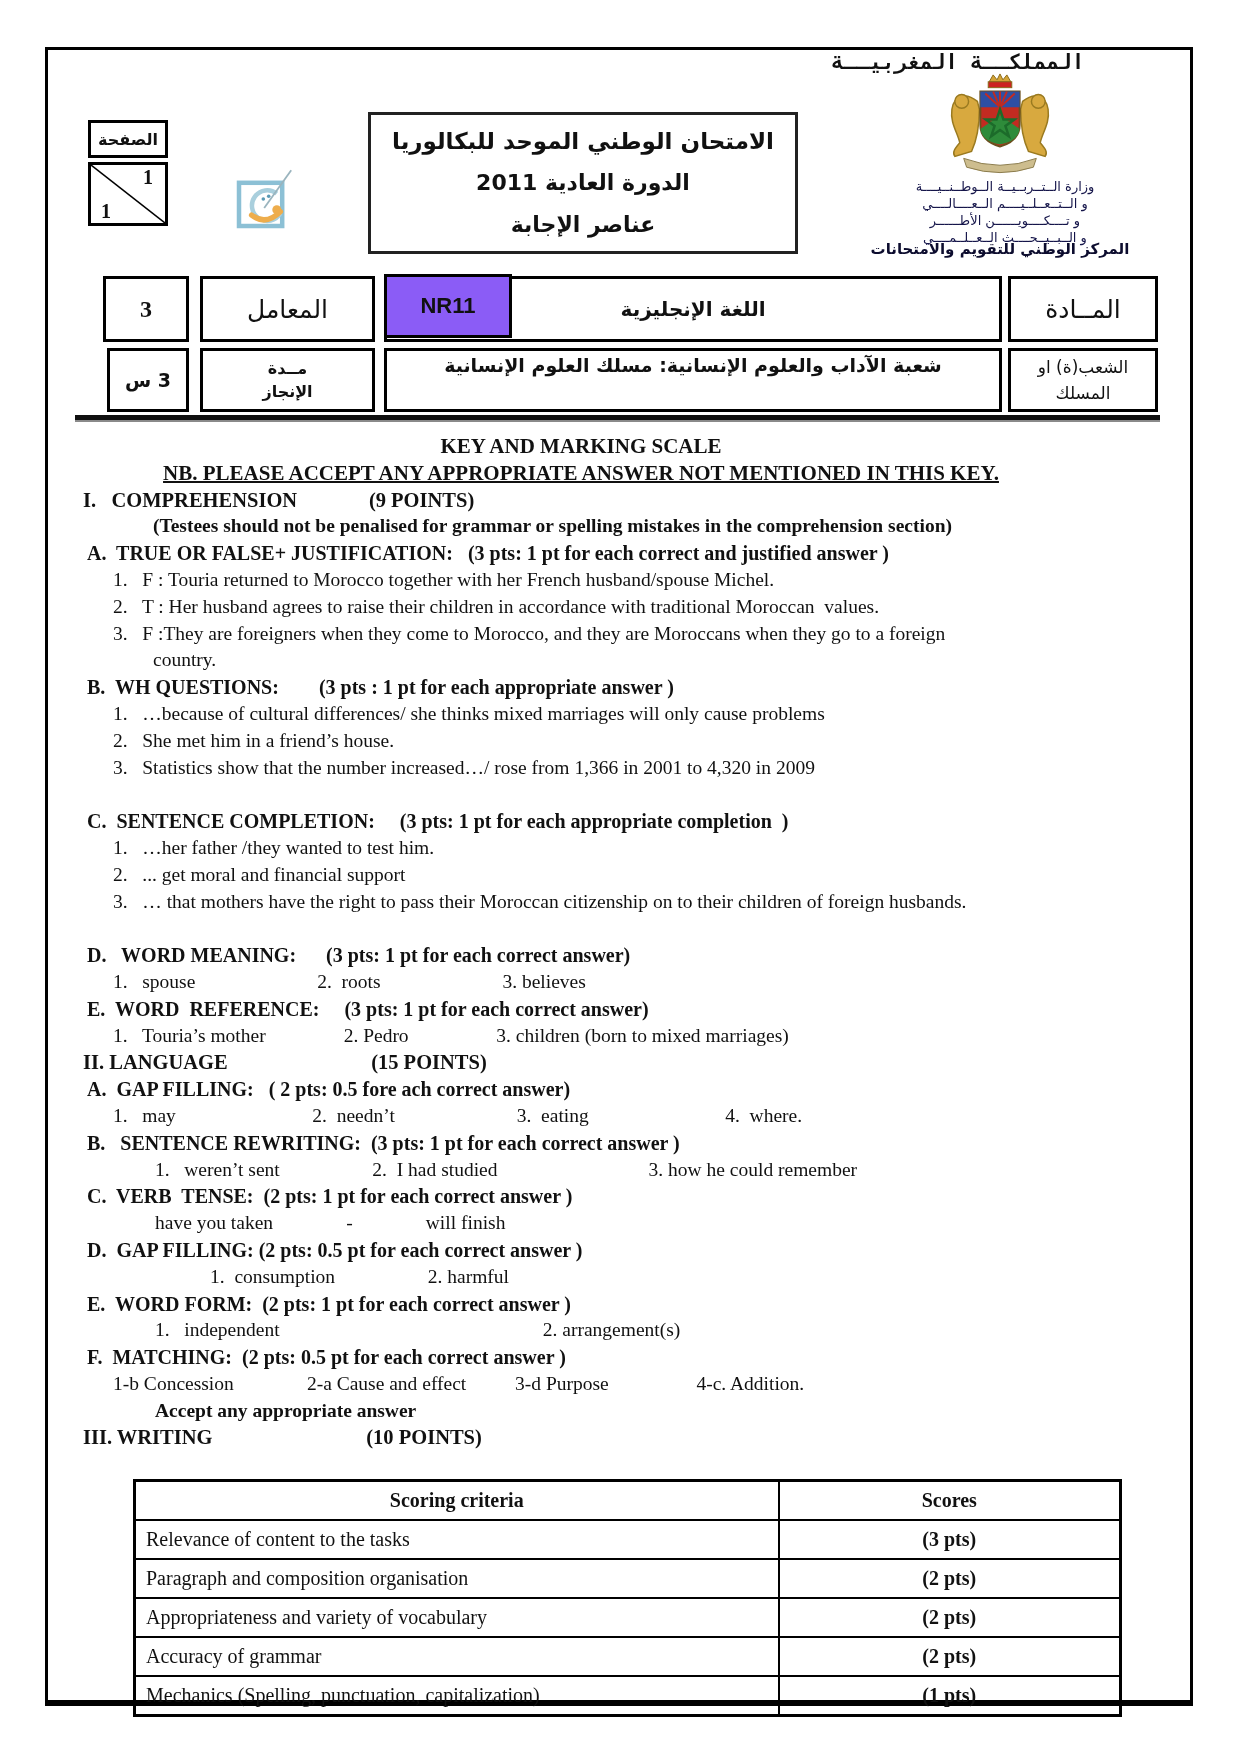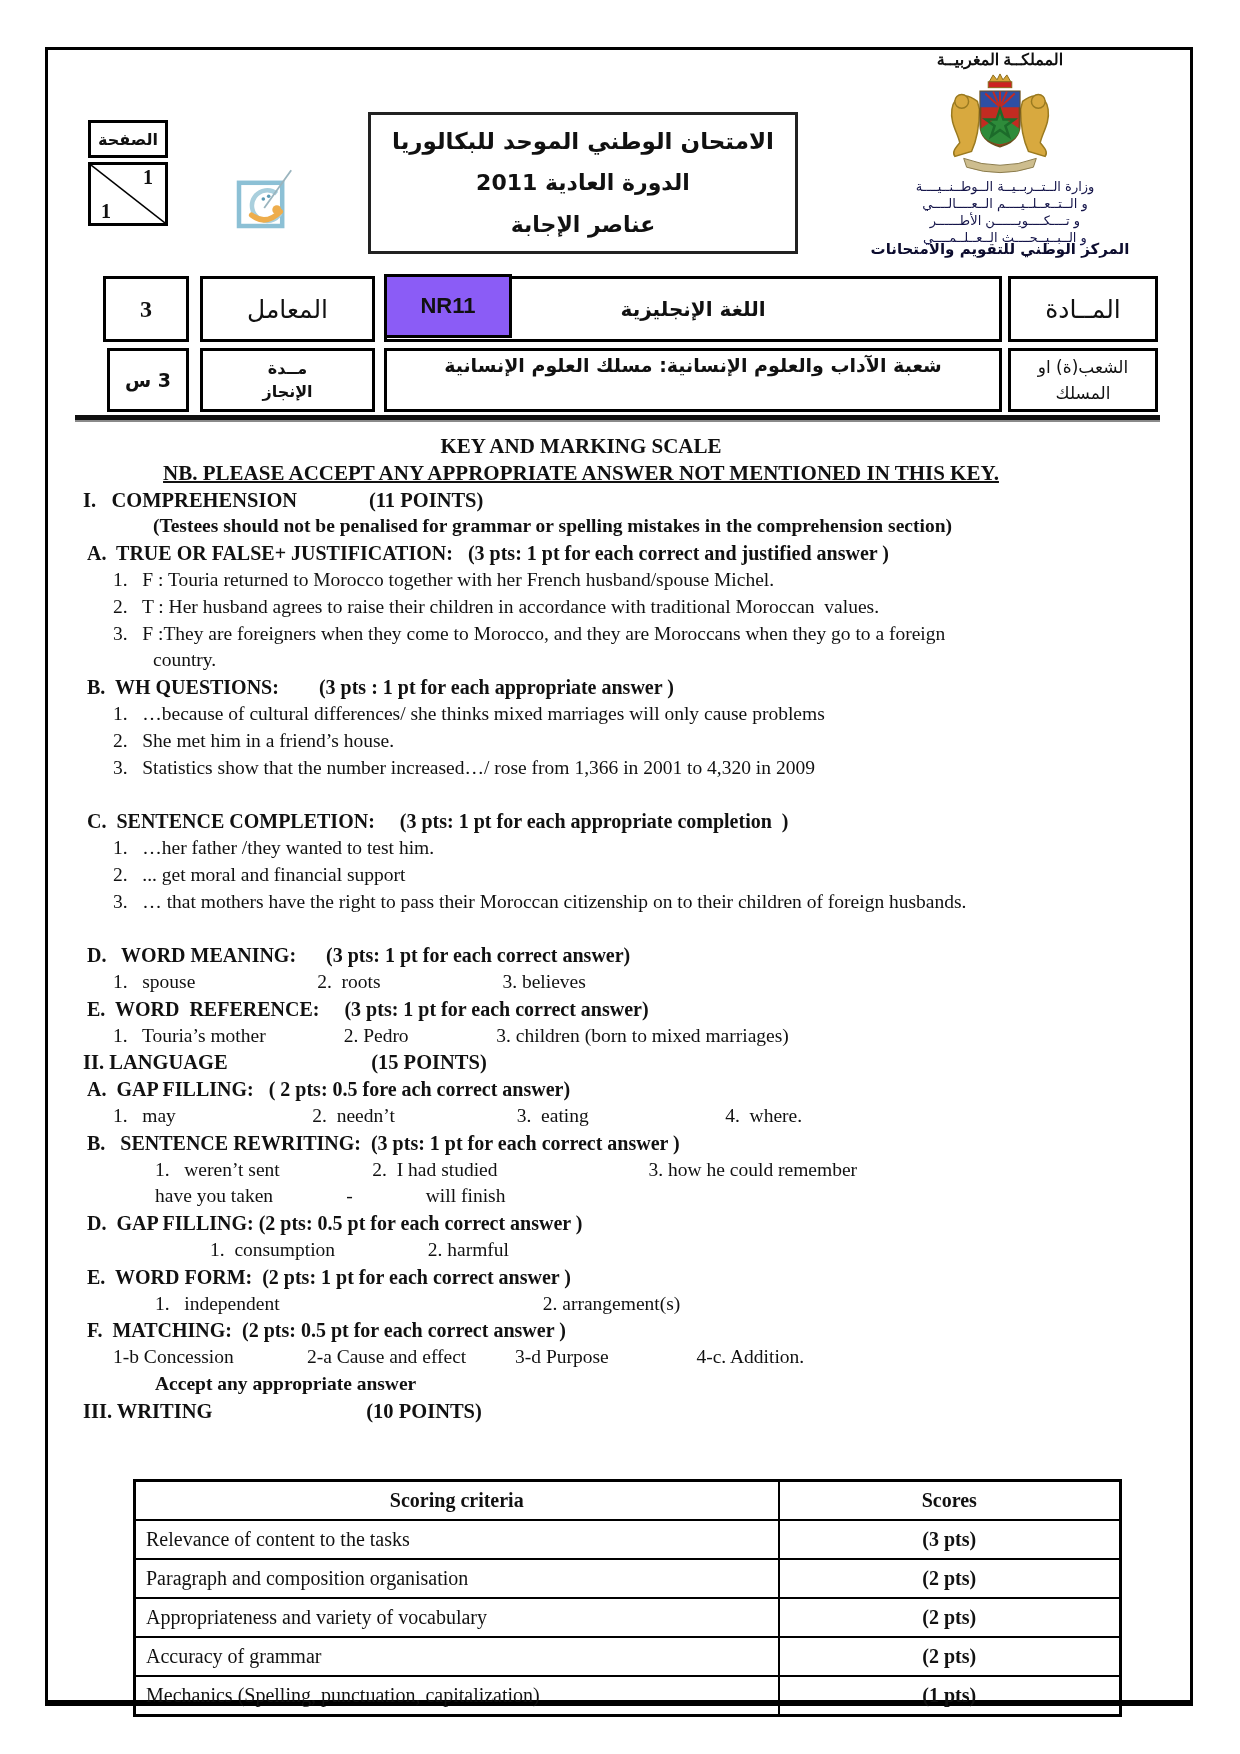--- a/index.html
+++ b/index.html
@@ -12,21 +12,21 @@
   .pg-nums{left:88px;top:162px;width:80px;height:64px;border:3px solid #000;}
   .pg-nums .n1{position:absolute;right:12px;top:1px;font-size:20px;font-weight:bold;}
   .pg-nums .n2{position:absolute;left:10px;bottom:0px;font-size:20px;font-weight:bold;}
   
   .title-box{left:368px;top:112px;width:430px;height:142px;border:3px solid #222;display:flex;flex-direction:column;justify-content:center;
              text-align:center;direction:rtl;font-family:"DejaVu Sans",sans-serif;font-weight:bold;}
   .title-box .t1{font-size:23px;line-height:42px;}
   .title-box .t2{font-size:22px;line-height:42px;}
   .title-box .t3{font-size:22px;line-height:42px;}
   
-  .kingdom{left:870px;top:50px;width:260px;text-align:center;direction:rtl;font-family:Liberation Serif, serif;font-size:16px;font-weight:bold;}
+  .kingdom{left:828px;top:50px;width:260px;text-align:center;direction:rtl;font-family:Liberation Mono, monospace;font-size:21px;font-weight:bold;}
   .arms{left:925px;top:70px;width:150px;height:108px;}
   .ministry{left:850px;top:178px;width:310px;direction:rtl;text-align:center;font-family:"DejaVu Sans",sans-serif;
             font-size:13px;line-height:17px;color:#15154a;}
   .center-line{left:830px;top:240px;width:340px;text-align:center;direction:rtl;font-family:"DejaVu Sans",sans-serif;
                font-size:15px;font-weight:bold;color:#0c0c2e;}
   
   .cell{border:3px solid #000;display:flex;align-items:center;justify-content:center;direction:rtl;
         font-family:"DejaVu Sans",sans-serif;background:#fff;}
   .c-coef-val{left:103px;top:276px;width:86px;height:66px;font-size:24px;font-weight:bold;font-family:"Liberation Serif",serif;}
   .c-coef-lab{left:200px;top:276px;width:175px;height:66px;font-size:25px;}
@@ -150,21 +150,21 @@
 </div>
 <div class="abs cell c-stream-lab">
   <div>الشعب(ة) او</div>
   <div>المسلك</div>
 </div>
 <div class="abs divider"></div>
 
 <div class="abs content">
   <div class="ln b big ctr">KEY AND MARKING SCALE</div>
   <div class="ln b big ctr u">NB. PLEASE ACCEPT ANY APPROPRIATE ANSWER NOT MENTIONED IN THIS KEY.</div>
-  <div class="ln sec">I.   COMPREHENSION              (11 POINTS)</div>
+  <div class="ln sec">I.   COMPREHENSION              (9 POINTS)</div>
   <div class="ln note">(Testees should not be penalised for grammar or spelling mistakes in the comprehension section)</div>
   <div class="ln let">A.  TRUE OR FALSE+ JUSTIFICATION:   (3 pts: 1 pt for each correct and justified answer )</div>
   <div class="ln item">1.   F : Touria returned to Morocco together with her French husband/spouse Michel.</div>
   <div class="ln item">2.   T : Her husband agrees to raise their children in accordance with traditional Moroccan  values.</div>
   <div class="ln item">3.   F :They are foreigners when they come to Morocco, and they are Moroccans when they go to a foreign</div>
   <div class="ln cont">country.</div>
   <div class="ln let">B.  WH QUESTIONS:        (3 pts : 1 pt for each appropriate answer )</div>
   <div class="ln item">1.   …because of cultural differences/ she thinks mixed marriages will only cause problems</div>
   <div class="ln item">2.   She met him in a friend’s house.</div>
   <div class="ln item">3.   Statistics show that the number increased…/ rose from 1,366 in 2001 to 4,320 in 2009</div>
@@ -176,20 +176,21 @@
   <div class="ln"></div>
   <div class="ln let">D.   WORD MEANING:      (3 pts: 1 pt for each correct answer)</div>
   <div class="ln item">1.   spouse                         2.  roots                         3. believes</div>
   <div class="ln let">E.  WORD  REFERENCE:     (3 pts: 1 pt for each correct answer)</div>
   <div class="ln item">1.   Touria’s mother                2. Pedro                  3. children (born to mixed marriages)</div>
   <div class="ln sec">II. LANGUAGE                            (15 POINTS)</div>
   <div class="ln let">A.  GAP FILLING:   ( 2 pts: 0.5 fore ach correct answer)</div>
   <div class="ln item">1.   may                            2.  needn’t                         3.  eating                            4.  where.</div>
   <div class="ln let">B.   SENTENCE REWRITING:  (3 pts: 1 pt for each correct answer )</div>
   <div class="ln ans">1.   weren’t sent                   2.  I had studied                               3. how he could remember</div>
+  <div class="ln let">C.  VERB  TENSE:  (2 pts: 1 pt for each correct answer )</div>
   <div class="ln ans">have you taken               -               will finish</div>
   <div class="ln let">D.  GAP FILLING: (2 pts: 0.5 pt for each correct answer )</div>
   <div class="ln ans2">1.  consumption                   2. harmful</div>
   <div class="ln let">E.  WORD FORM:  (2 pts: 1 pt for each correct answer )</div>
   <div class="ln ans">1.   independent                                                      2. arrangement(s)</div>
   <div class="ln let">F.  MATCHING:  (2 pts: 0.5 pt for each correct answer )</div>
   <div class="ln item">1-b Concession               2-a Cause and effect          3-d Purpose                  4-c. Addition.</div>
   <div class="ln ans b">Accept any appropriate answer</div>
   <div class="ln sec">III. WRITING                              (10 POINTS)</div>
 </div>

